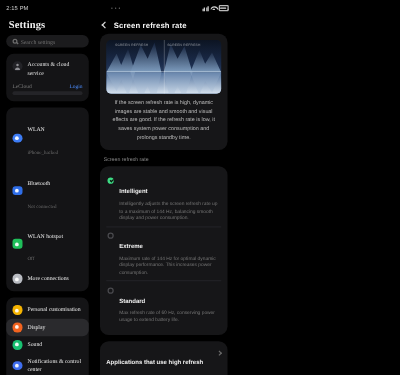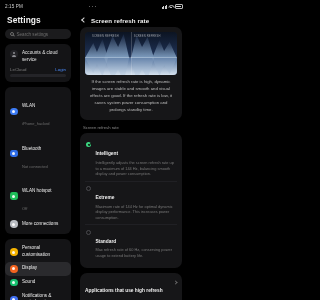--- a/index.html
+++ b/index.html
@@ -39,21 +39,21 @@
   .ic-batt{ width:8px;height:4.2px;border:.7px solid #b9b9b9;border-radius:1px;position:relative;}
   .ic-batt:after{content:"";position:absolute;right:-1.4px;top:1.1px;width:.9px;height:1.6px;background:#b9b9b9;border-radius:0 .5px .5px 0;}
   .ic-batt i{position:absolute;left:.5px;top:.5px;bottom:.5px;width:72%;background:#e2e2e2;border-radius:.5px;display:block;}
 
   
   .app{ display:flex; height:287px; }
 
   
   .sidebar{
     width:76px; flex:0 0 76px; padding:0 5px 0 5px;
-    overflow:hidden; position:relative;
+    overflow:hidden; position:relative;font-family:Liberation Serif, serif;
   }
   .side-title{ font-size:8.4px; font-weight:bold; color:#f2f2f2; margin:2px 0 4px 2px; letter-spacing:.1px;}
   .search{
     height:10px; background:#1b1b1d; border-radius:5px;
     display:flex; align-items:center; gap:2.5px; padding:0 5px; margin-bottom:5px;
   }
   .search .mag{ width:4px;height:4px;border:.7px solid #6d6d6d;border-radius:50%;position:relative;flex:0 0 auto;}
   .search .mag:after{content:"";position:absolute;right:-1.4px;bottom:-1.1px;width:1.8px;height:.7px;background:#6d6d6d;transform:rotate(45deg);}
   .search span{ font-size:4.6px; color:#6f6f6f; }
 

